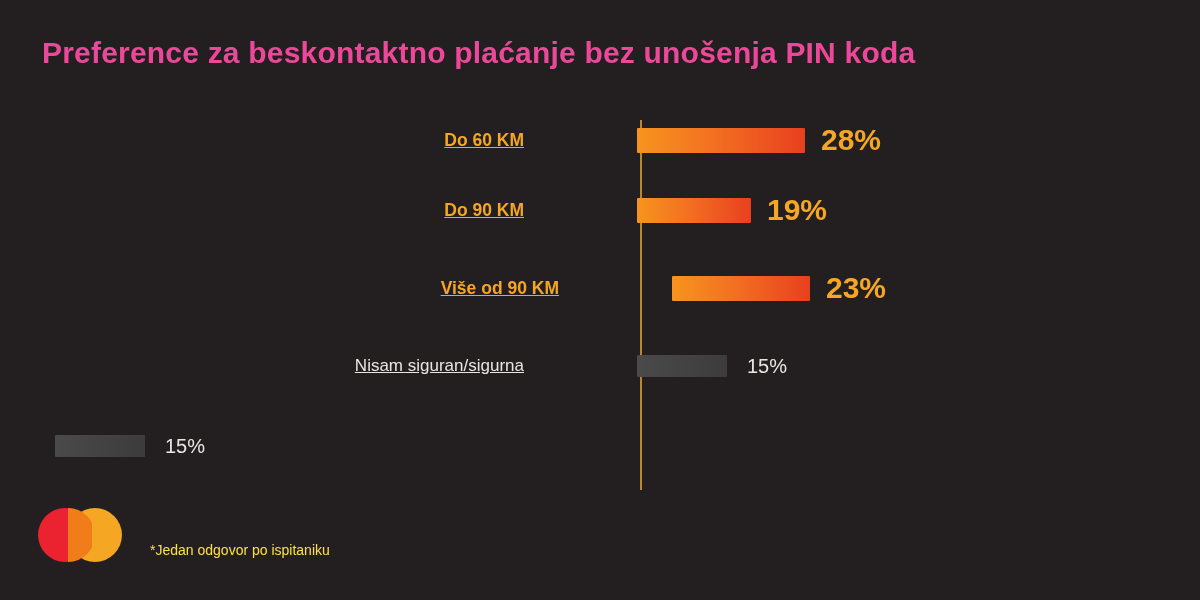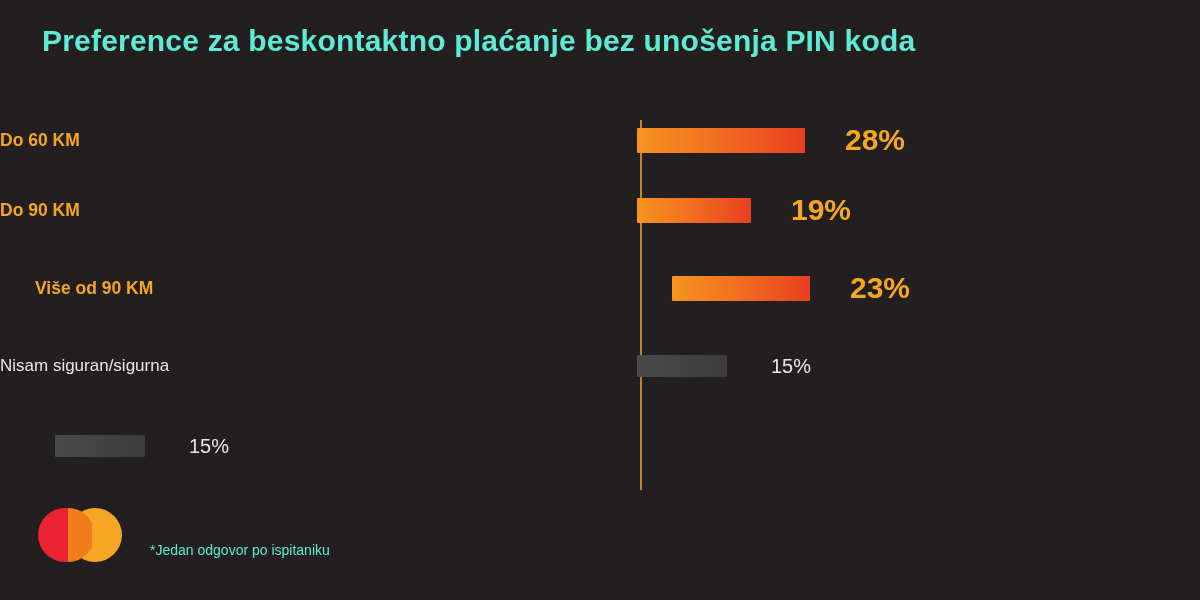--- a/index.html
+++ b/index.html
@@ -10,24 +10,24 @@
     width: 1200px;
     height: 600px;
     background: #231f20;
     font-family: "Liberation Sans", sans-serif;
     overflow: hidden;
     position: relative;
   }
   .title {
     position: absolute;
     left: 42px;
-    top: 24px;
+    top: 36px;
     font-size: 30px;
     font-weight: bold;
-    color: #5eead4;
+    color: #ec4899;
     letter-spacing: 0.2px;
     white-space: nowrap;
   }
   .chart {
     position: absolute;
     left: 0;
     top: 110px;
     width: 1200px;
     height: 380px;
   }
@@ -42,38 +42,38 @@
   .row {
     position: absolute;
     left: 0;
     width: 1200px;
     height: 60px;
     display: flex;
     align-items: center;
   }
   .row-label {
     width: 582px;
-    text-align: left;
+    text-align: right;
     padding-right: 58px;
     box-sizing: border-box;
     font-size: 17px;
     color: #e8e6e3;
     white-space: nowrap;
+    text-decoration: underline;
   }
   .row.hl .row-label {
     color: #f5a623;
     font-weight: bold;
     font-size: 17.5px;
   }
   .bar-wrap {
     position: relative;
     display: flex;
     align-items: center;
     margin-left: 55px;
-    gap: 24px;
   }
   .bar {
     height: 25px;
     border-radius: 1px;
   }
   .bar.hl {
     background: linear-gradient(90deg, #f7941e 0%, #f37021 45%, #e8401f 100%);
   }
   .bar.dim {
     background: linear-gradient(90deg, #4a4a4a 0%, #3c3c3c 100%);
@@ -121,21 +121,21 @@
     height: 54px;
     background: #f07d1a;
     border-radius: 0;
     clip-path: ellipse(27px 27px at 0px 27px);
   }
   .footnote {
     position: absolute;
     left: 150px;
     bottom: 42px;
     font-size: 14px;
-    color: #5eead4;
+    color: #fde047;
     white-space: nowrap;
   }
 </style>
 </head>
 <body>
 
 <div class="title">Preference za beskontaktno plaćanje bez unošenja PIN koda</div>
 
 <div class="chart">
   <div class="axis-line"></div>

